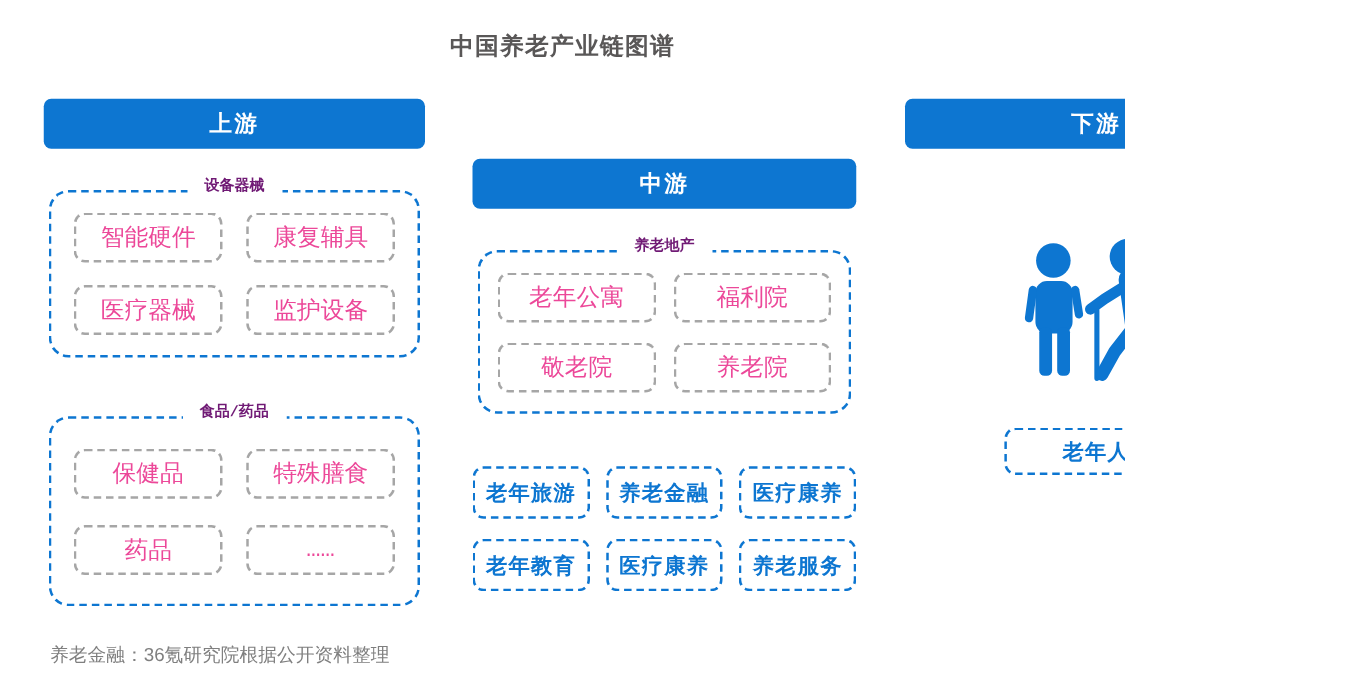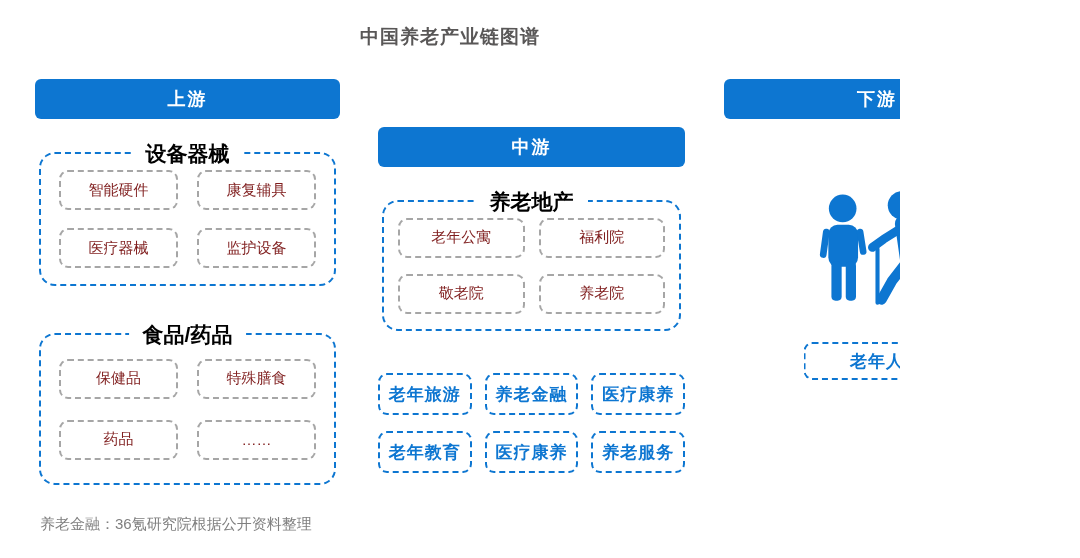--- a/index.html
+++ b/index.html
@@ -5,54 +5,54 @@
   html,body { margin:0; padding:0; background:#ffffff; }
   .canvas {
     position:relative; width:900px; height:558px; background:#ffffff;
     font-family:"Liberation Sans","DejaVu Sans",sans-serif; overflow:hidden;
   }
   .page-title {
     position:absolute; top:24px; left:0; width:100%; text-align:center;
     font-size:19px; font-weight:bold; color:#595757; letter-spacing:1px;
   }
   .col { position:absolute; top:79px; height:420px; }
-  #col-upstream  { left:35px;  width:305px; }
+  #col-upstream  { left:35px;  width:305px;font-family:Liberation Mono, monospace; }
   #col-midstream { left:378px; width:307px;margin-top:48px; }
   #col-downstream{ left:724px; width:306px; }
 
   .col-header {
     position:absolute; top:0; left:0; right:0; height:40px;
     background:#0d76d1; border-radius:6px; color:#ffffff;
     font-size:18px; font-weight:bold; letter-spacing:2px;
     display:flex; align-items:center; justify-content:center;
   }
 
   .group { position:absolute; left:4px; right:4px; }
   .group-box {
     position:absolute; inset:0;
     border:2px dashed #0d76d1; border-radius:16px;
   }
   .group-label {
     position:absolute; top:-12px; left:50%; transform:translateX(-50%);
     background:#ffffff; padding:0 14px; white-space:nowrap;
-    color:#000000; font-size:21px; font-weight:bold; z-index:2;
+    color:#701a75; font-size:12px; font-weight:bold; z-index:2;
   }
   .group-grid {
     position:absolute; inset:0; display:grid;
     grid-template-columns:1fr 1fr; align-content:center;
     padding:20px 20px; box-sizing:border-box;
   }
   #grp-equipment .group-grid { gap:18px 19px; }
   #grp-food .group-grid      { gap:21px 19px; }
   #grp-realestate .group-grid{ gap:16px 14px; padding:20px 16px; }
 
   .item {
     height:36px; border:2px dashed #a6a6a6; border-radius:9px;
     display:flex; align-items:center; justify-content:center;
-    color:#7f1d1d; font-size:15px; background:#ffffff;
+    color:#ec4899; font-size:19px; background:#ffffff;
   }
 
   .hl-grid {
     position:absolute; left:0; right:0; display:grid;
     grid-template-columns:1fr 1fr 1fr; gap:16px 13px;
   }
   .hl-item {
     height:38px; border:2px dashed #0d76d1; border-radius:9px;
     display:flex; align-items:center; justify-content:center;
     color:#0d76d1; font-size:17px; font-weight:bold; letter-spacing:1px;

